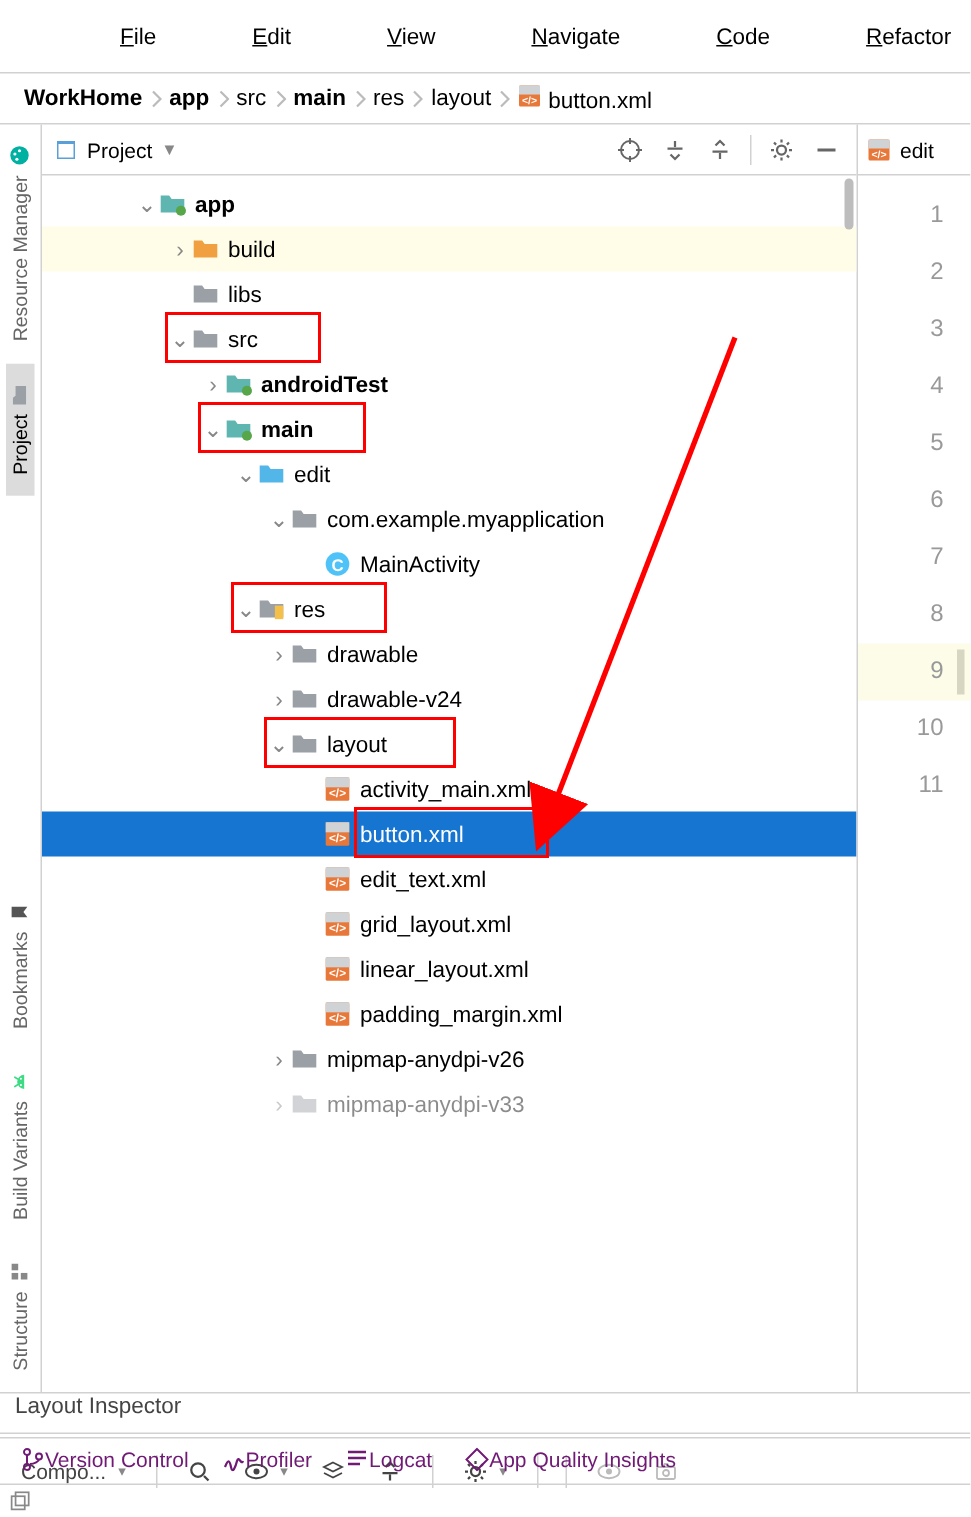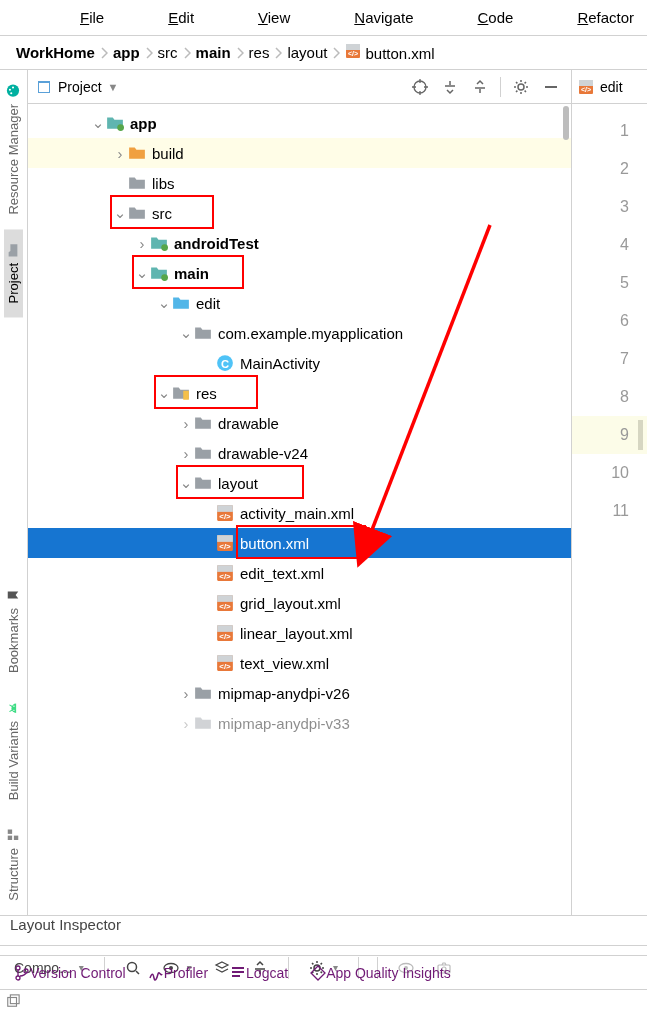--- a/index.html
+++ b/index.html
@@ -1,19 +1,19 @@
 <!DOCTYPE html>
 <html><head>
 <meta charset="utf-8">
 <style>
 * { margin: 0; padding: 0; box-sizing: border-box; font-family: "Segoe UI", Arial, sans-serif; }
 body { width: 647px; height: 1011px; background: #fff; overflow: hidden; position: relative; font-size: 14px; color: #000; }
 
 
-.menubar { display: flex; align-items: center; height: 36px; padding: 0 8px; border-bottom: 1px solid #d1d1d1; gap: 44px; }
+.menubar { display: flex; align-items: center; height: 49px; padding: 0 8px; border-bottom: 1px solid #d1d1d1; gap: 44px; }
 .android-logo { width: 24px; height: 24px; margin-right: 18px; }
 .menubar .menu-item { padding: 4px 10px; cursor: pointer; font-size: 15px; }
 .menubar .menu-item .ul { text-decoration: underline; }
 
 
 .breadcrumb { display: flex; align-items: center; height: 34px; padding: 0 12px; border-bottom: 1px solid #d1d1d1; font-size: 15px; }
 .breadcrumb .crumb { padding: 0 4px; }
 .breadcrumb .crumb.bold { font-weight: 700; }
 .breadcrumb .sep { width: 10px; display: flex; justify-content: center; }
 .breadcrumb .xml-icon { width:16px; height:16px; margin-right:4px; }
@@ -508,21 +508,21 @@
           <span class="label">linear_layout.xml</span>
         </div>
         <div class="tree-row">
           <span class="indent" style="width:172px"></span>
           <span class="arrow"></span>
           <span class="ficon">
             <svg width="18" height="18" viewBox="0 0 16 16">
               <use href="#i-xml"></use>
             </svg>
           </span>
-          <span class="label">text_view.xml</span>
+          <span class="label">padding_margin.xml</span>
         </div>
         <div class="tree-row">
           <span class="indent" style="width:150px"></span>
           <span class="arrow">›</span>
           <span class="ficon">
             <svg width="18" height="18" viewBox="0 0 16 16">
               <use href="#i-folder" class="folder-gray"></use>
             </svg>
           </span>
           <span class="label">mipmap-anydpi-v26</span>

